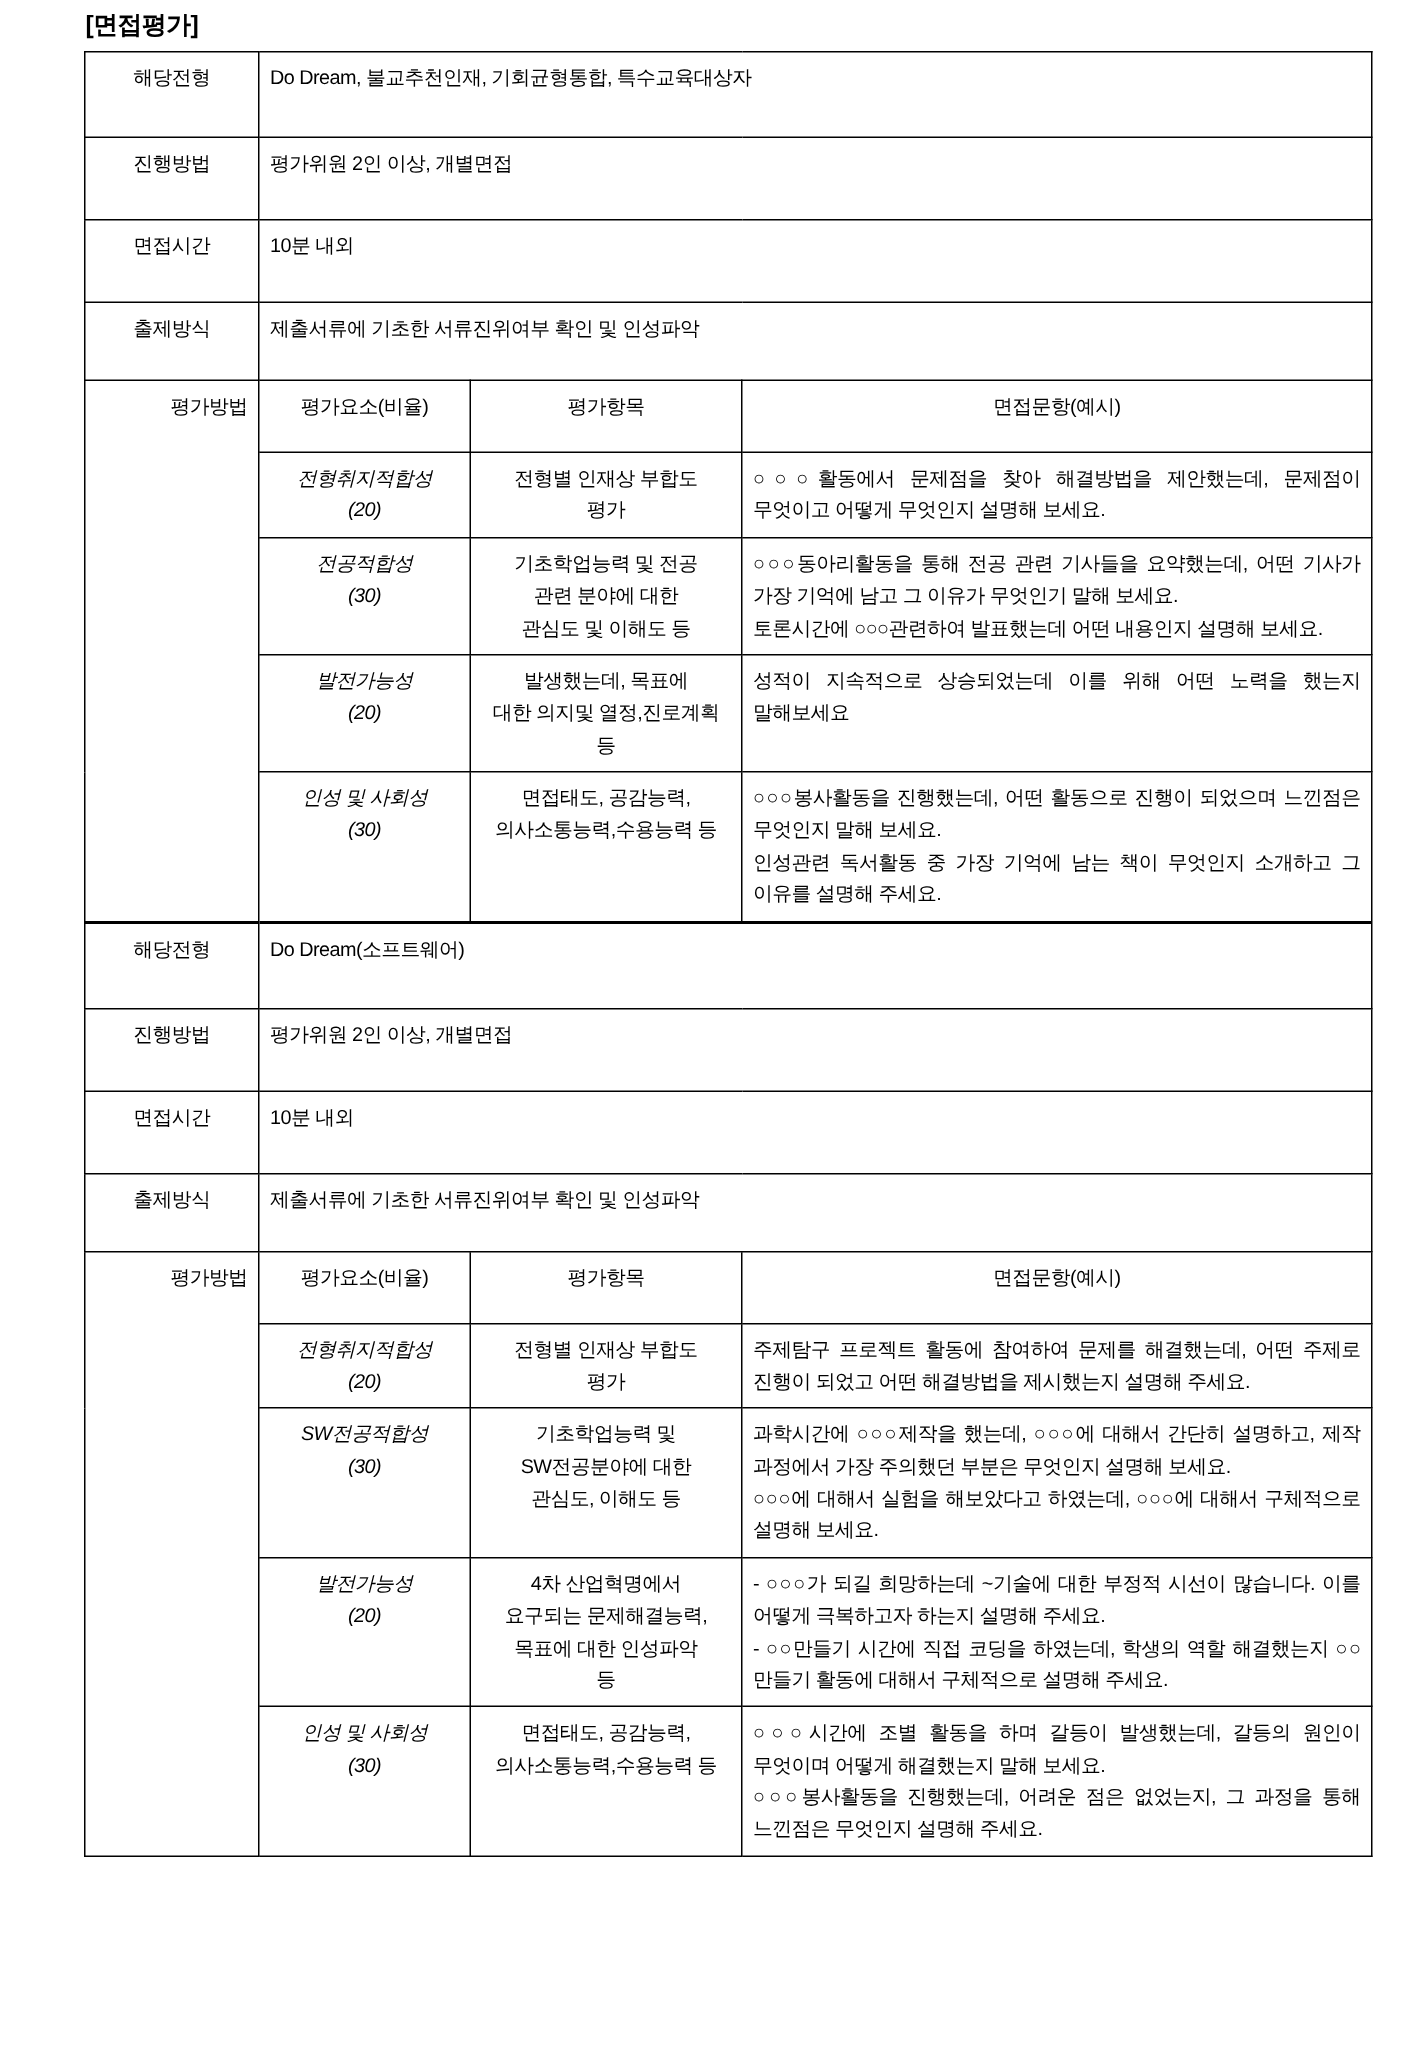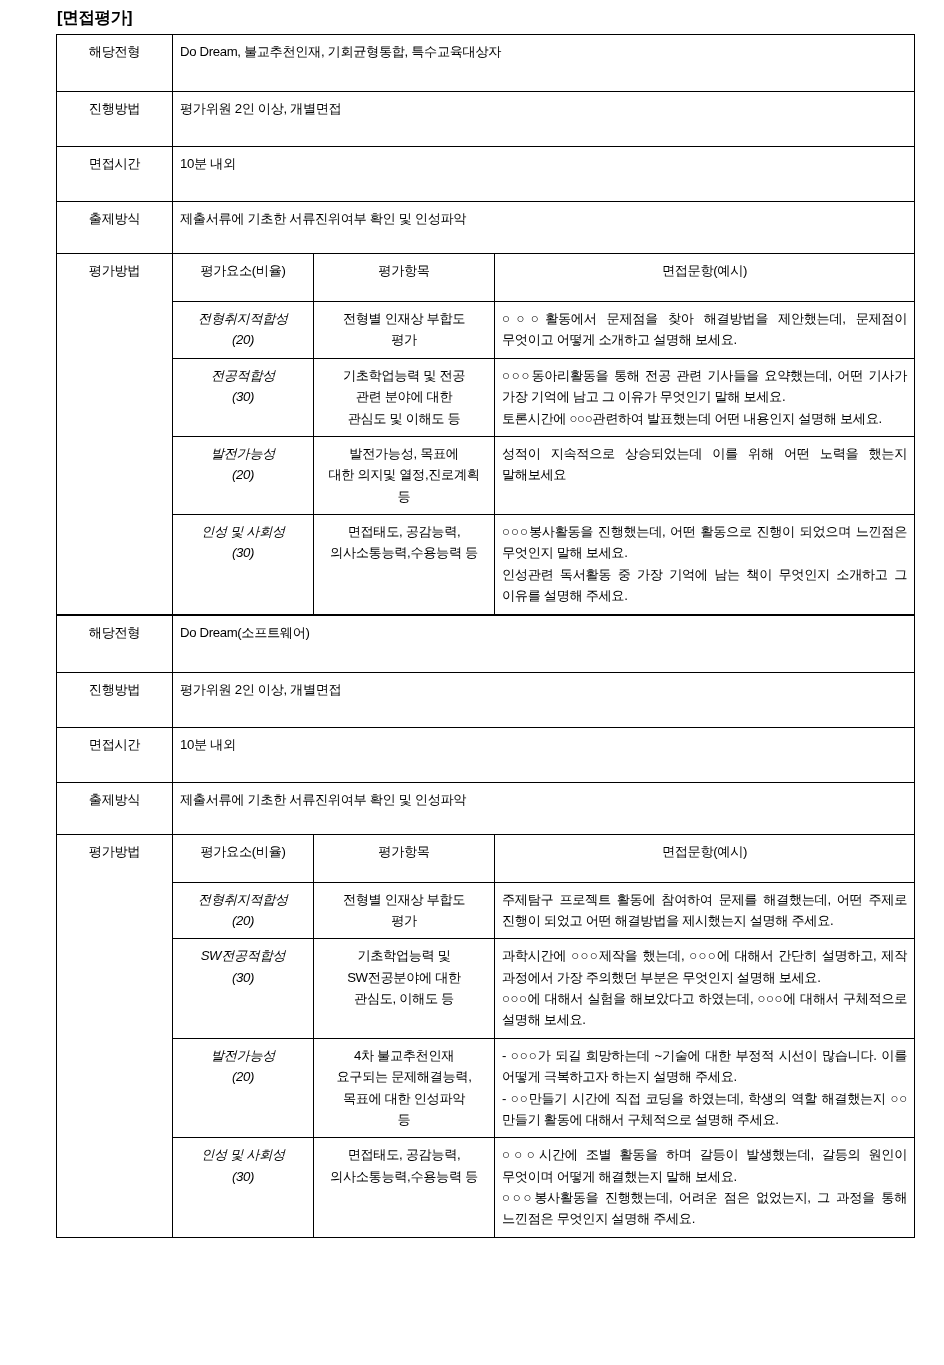--- a/index.html
+++ b/index.html
@@ -55,21 +55,21 @@
 
   td.label {
     text-align: center;
     vertical-align: middle;
   }
   td.value {
     text-align: left;
     vertical-align: middle;
   }
   td.method-label {
-    text-align: center;
+    text-align: right;
     vertical-align: top;
     padding-top: 8px;
     margin-left: 28px;
   }
   td.colhead {
     text-align: center;
     vertical-align: middle;
   }
   td.factor {
     text-align: center;
@@ -139,21 +139,21 @@
       <tr>
         <td class="factor">
           <div>전형취지적합성</div>
           <div>(20)</div>
         </td>
         <td class="item">
           <div>전형별 인재상 부합도</div>
           <div>평가</div>
         </td>
         <td class="question">
-          <p>○○○활동에서 문제점을 찾아 해결방법을 제안했는데, 문제점이 무엇이고 어떻게 소개하고 설명해 보세요.</p>
+          <p>○○○활동에서 문제점을 찾아 해결방법을 제안했는데, 문제점이 무엇이고 어떻게 무엇인지 설명해 보세요.</p>
         </td>
       </tr>
 
       <tr>
         <td class="factor">
           <div>전공적합성</div>
           <div>(30)</div>
         </td>
         <td class="item">
           <div>기초학업능력 및 전공</div>
@@ -165,21 +165,21 @@
           <p>토론시간에 ○○○관련하여 발표했는데 어떤 내용인지 설명해 보세요.</p>
         </td>
       </tr>
 
       <tr>
         <td class="factor">
           <div>발전가능성</div>
           <div>(20)</div>
         </td>
         <td class="item">
-          <div>발전가능성, 목표에</div>
+          <div>발생했는데, 목표에</div>
           <div>대한 의지및 열정,진로계획</div>
           <div>등</div>
         </td>
         <td class="question">
           <p>성적이 지속적으로 상승되었는데 이를 위해 어떤 노력을 했는지 말해보세요</p>
         </td>
       </tr>
 
       <tr>
         <td class="factor">
@@ -249,21 +249,21 @@
           <p>○○○에 대해서 실험을 해보았다고 하였는데, ○○○에 대해서 구체적으로 설명해 보세요.</p>
         </td>
       </tr>
 
       <tr>
         <td class="factor">
           <div>발전가능성</div>
           <div>(20)</div>
         </td>
         <td class="item">
-          <div>4차 불교추천인재</div>
+          <div>4차 산업혁명에서</div>
           <div>요구되는 문제해결능력,</div>
           <div>목표에 대한 인성파악</div>
           <div>등</div>
         </td>
         <td class="question">
           <p>- ○○○가 되길 희망하는데 ~기술에 대한 부정적 시선이 많습니다. 이를 어떻게 극복하고자 하는지 설명해 주세요.</p>
           <p>- ○○만들기 시간에 직접 코딩을 하였는데, 학생의 역할 해결했는지 ○○만들기 활동에 대해서 구체적으로 설명해 주세요.</p>
         </td>
       </tr>
 

